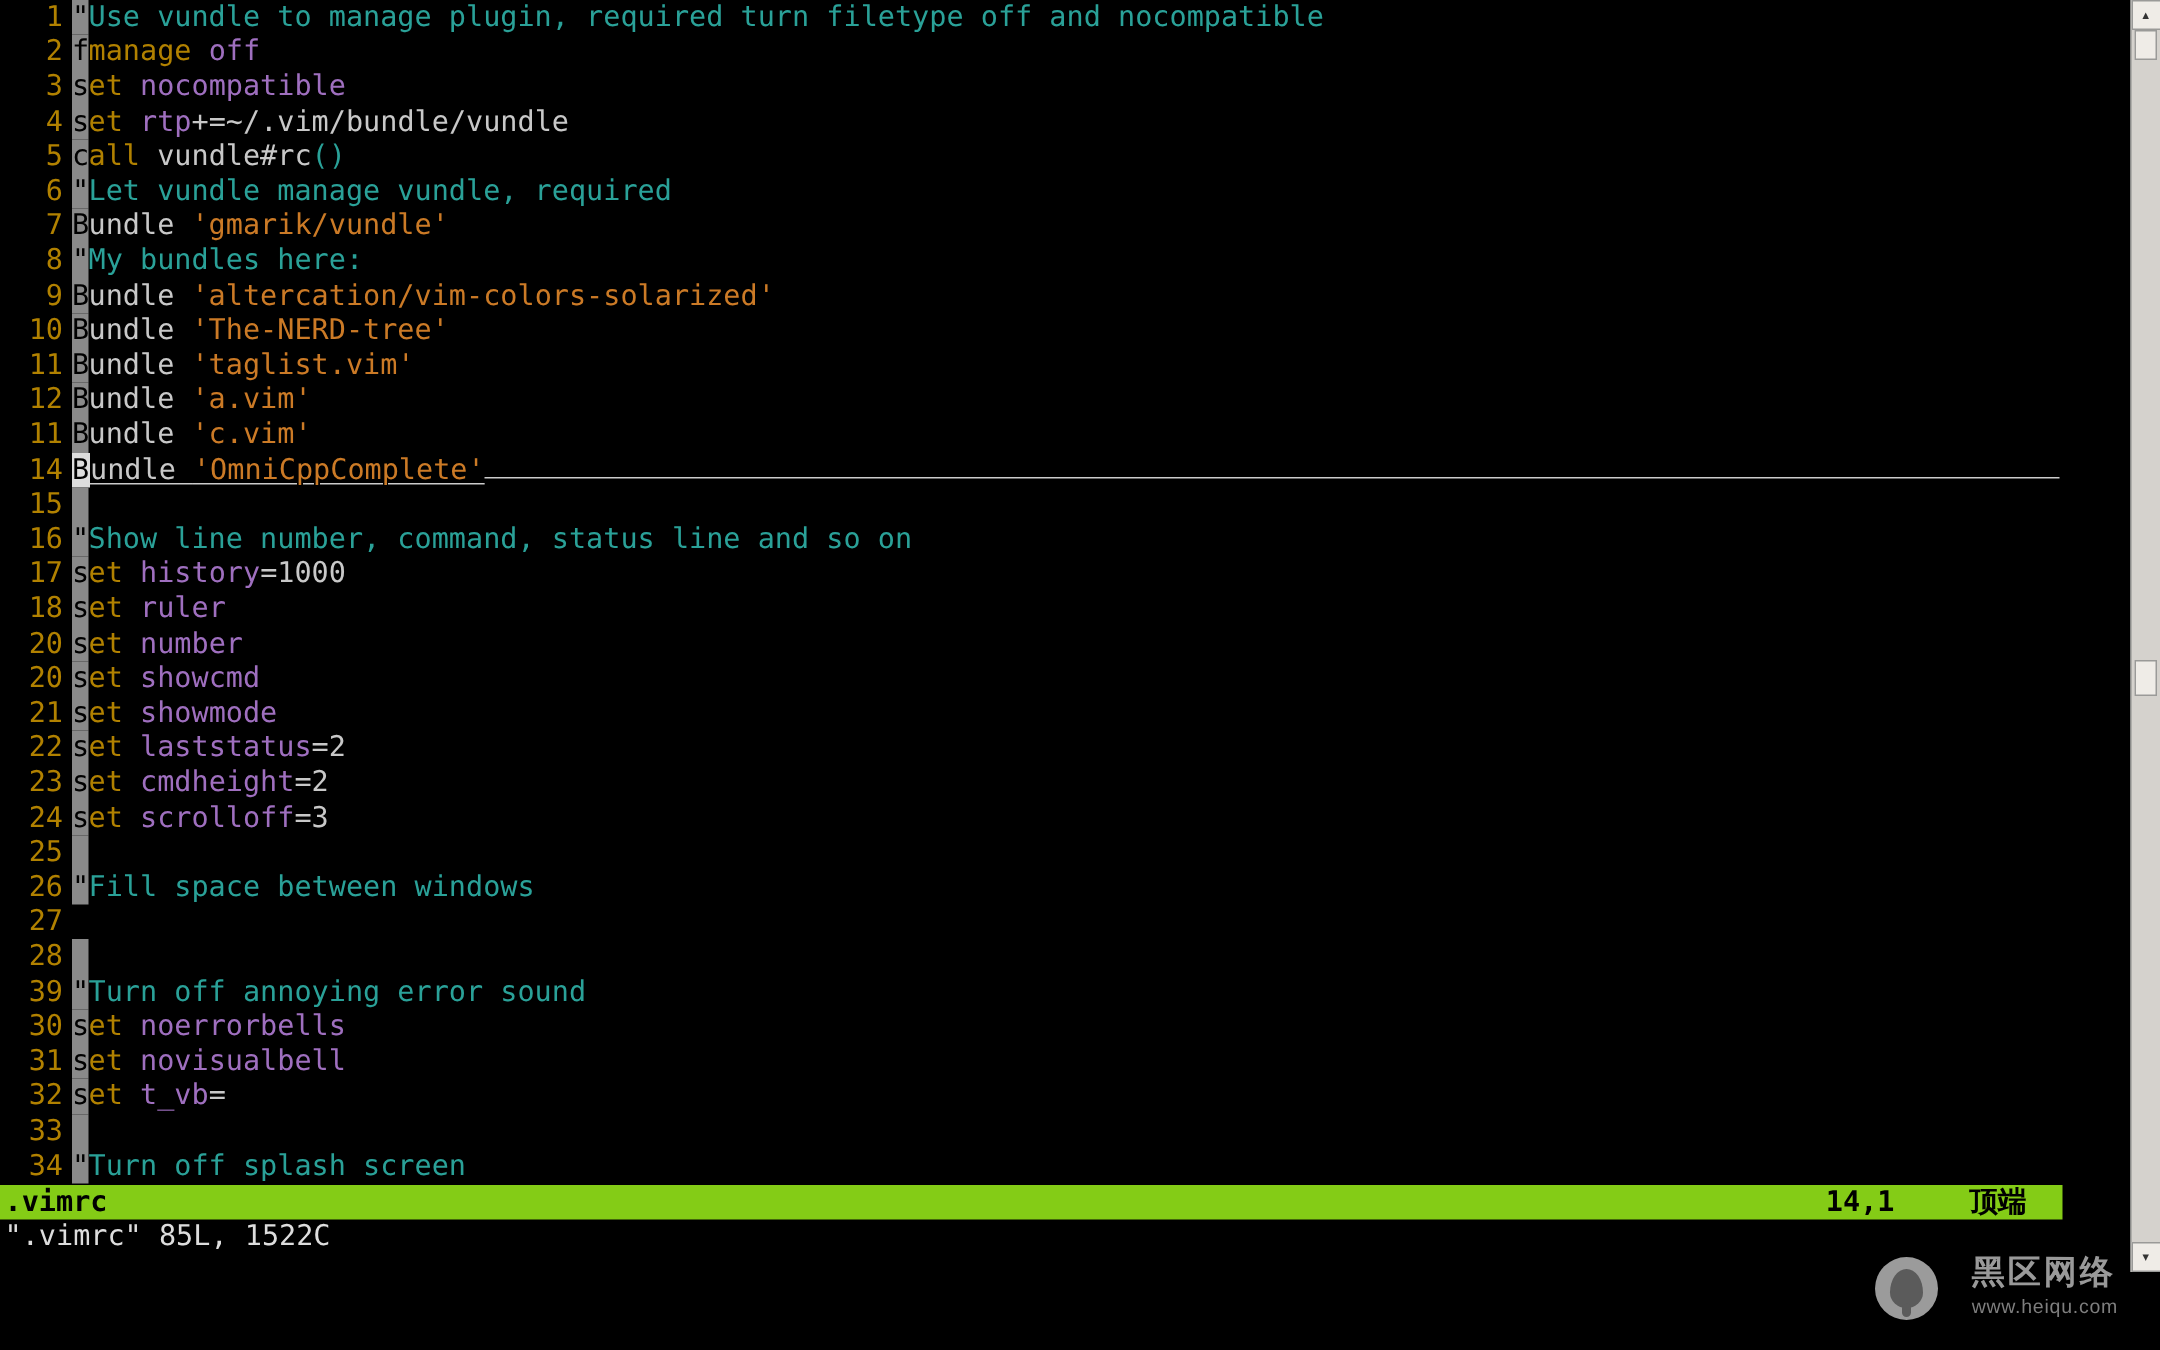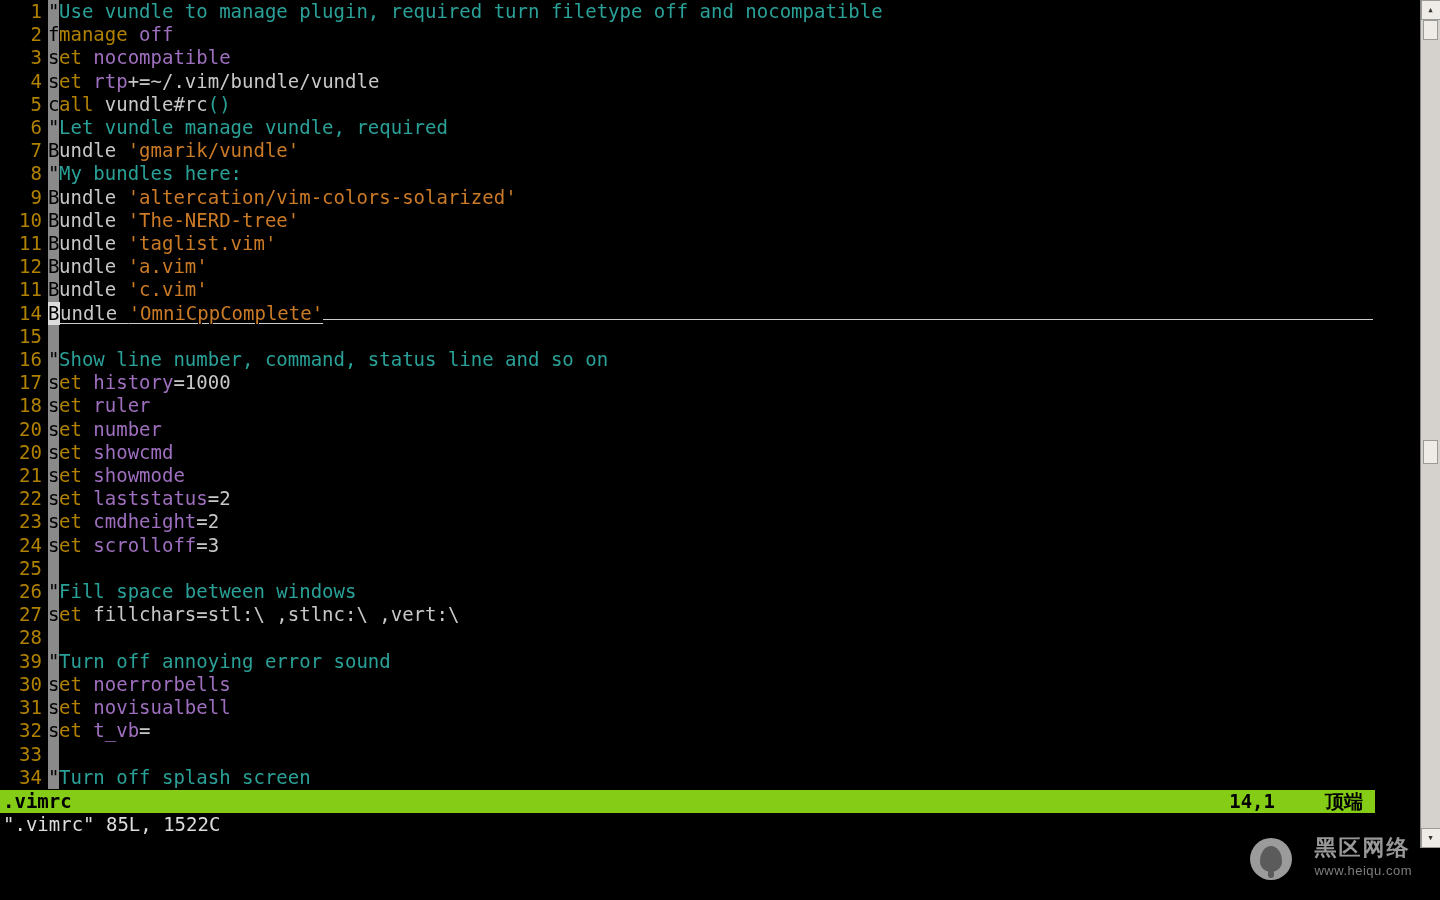--- a/index.html
+++ b/index.html
@@ -56,21 +56,21 @@
   .statusbar {
     background:#84cc16;
     color:#000;
     width:1375px;
     height:23px;
     display:flex;
     font-weight:bold;
   }
   .statusbar .fname { padding-left:3px; flex:1; }
   .statusbar .pos { padding-right:50px;margin-left:36px; }
-  .statusbar .right { padding-right:12px; }
+  .statusbar .right { padding-right:24px; }
   .cmdline { color:#ddd; padding-left:3px; height:23px; }
   .scrollbar {
     position:absolute;
     top:0; right:0;
     width:20px; height:848px;
     background:#d5d2cd;
     display:flex;
     flex-direction:column;
     align-items:center;
     border-left:1px solid #8a8a88;
@@ -141,21 +141,21 @@
     <div class="line"><span class="gutter">17</span><span class="code"><span class="grey-col">s</span><span class="keyword">et</span><span class="normal"> </span><span class="option">history</span><span class="normal">=1000</span></span></div>
     <div class="line"><span class="gutter">18</span><span class="code"><span class="grey-col">s</span><span class="keyword">et</span><span class="normal"> </span><span class="option">ruler</span></span></div>
     <div class="line"><span class="gutter">20</span><span class="code"><span class="grey-col">s</span><span class="keyword">et</span><span class="normal"> </span><span class="option">number</span></span></div>
     <div class="line"><span class="gutter">20</span><span class="code"><span class="grey-col">s</span><span class="keyword">et</span><span class="normal"> </span><span class="option">showcmd</span></span></div>
     <div class="line"><span class="gutter">21</span><span class="code"><span class="grey-col">s</span><span class="keyword">et</span><span class="normal"> </span><span class="option">showmode</span></span></div>
     <div class="line"><span class="gutter">22</span><span class="code"><span class="grey-col">s</span><span class="keyword">et</span><span class="normal"> </span><span class="option">laststatus</span><span class="normal">=2</span></span></div>
     <div class="line"><span class="gutter">23</span><span class="code"><span class="grey-col">s</span><span class="keyword">et</span><span class="normal"> </span><span class="option">cmdheight</span><span class="normal">=2</span></span></div>
     <div class="line"><span class="gutter">24</span><span class="code"><span class="grey-col">s</span><span class="keyword">et</span><span class="normal"> </span><span class="option">scrolloff</span><span class="normal">=3</span></span></div>
     <div class="line"><span class="gutter">25</span><span class="code"><span class="grey-col"> </span></span></div>
     <div class="line"><span class="gutter">26</span><span class="code"><span class="grey-col">"</span><span class="comment">Fill space between windows</span></span></div>
-    <div class="line"><span class="gutter">27</span><span class="code"><span class="grey-col">s</span><span class="keyword">et</span><span class="normal"> fillchars=stl:\ ,stlnc:\ ,vert:\ </span></span></div>
+    <div class="line"><span class="gutter">27</span></div>
     <div class="line"><span class="gutter">28</span><span class="code"><span class="grey-col"> </span></span></div>
     <div class="line"><span class="gutter">39</span><span class="code"><span class="grey-col">"</span><span class="comment">Turn off annoying error sound</span></span></div>
     <div class="line"><span class="gutter">30</span><span class="code"><span class="grey-col">s</span><span class="keyword">et</span><span class="normal"> </span><span class="option">noerrorbells</span></span></div>
     <div class="line"><span class="gutter">31</span><span class="code"><span class="grey-col">s</span><span class="keyword">et</span><span class="normal"> </span><span class="option">novisualbell</span></span></div>
     <div class="line"><span class="gutter">32</span><span class="code"><span class="grey-col">s</span><span class="keyword">et</span><span class="normal"> </span><span class="option">t_vb</span><span class="normal">=</span></span></div>
     <div class="line"><span class="gutter">33</span><span class="code"><span class="grey-col"> </span></span></div>
     <div class="line"><span class="gutter">34</span><span class="code"><span class="grey-col">"</span><span class="comment">Turn off splash screen</span></span></div>
   </div>
 
 <div class="statusbar">

